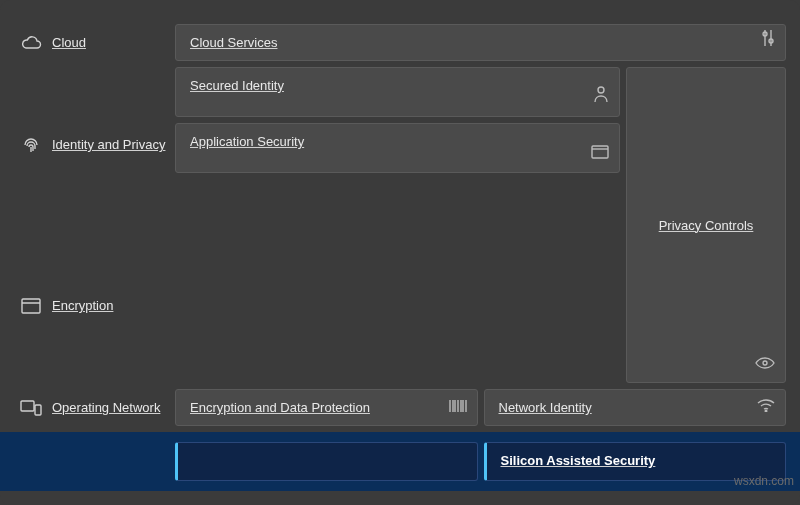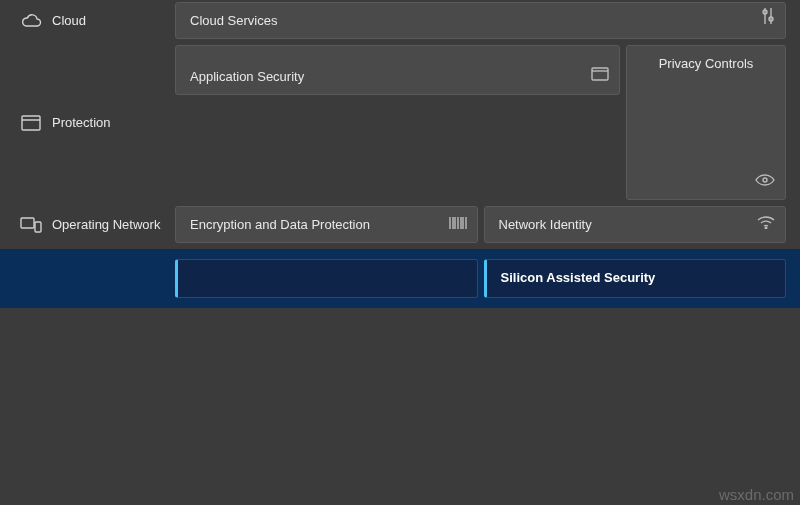--- a/index.html
+++ b/index.html
@@ -7,45 +7,46 @@
     width: 800px; height: 505px;
     background: #3b3b3b;
     font-family: "Segoe UI", Arial, sans-serif;
     color: #d0d0d0;
     font-size: 13px;
     overflow: hidden;
     border-radius: 10px;
   }
   .container {
     width: 800px; height: 505px;
-    padding: 2px 14px 10px 14px;
+    padding: 24px 14px 10px 14px;
     display: flex; flex-direction: column; gap: 6px;
     background: #3b3b3b;
     border-radius: 10px;
+    text-decoration: underline;
   }
   .row {
     display: flex; gap: 6px; align-items: stretch;
     position: relative;
   }
   .layer-label {
     width: 155px; flex: 0 0 155px;
     display: flex; align-items: center; gap: 10px;
     padding-left: 6px;
     color: #e8e8e8;
     font-weight: 400;
   }
   .layer-label .icon { width: 22px; display:flex; justify-content:center; }
   .cards { flex: 1; display: flex; gap: 6px; }
   .card {
     background: #4a4a4a;
     border: 1px solid #5a5a5a;
     border-radius: 3px;
     padding: 10px 14px;
     position: relative;
-    display: flex; align-items: flex-end;
+    display: flex; align-items: flex-start;
     color: #e8e8e8;
   }
   .card .corner-icon {
     position:absolute; right:10px; bottom:10px;
     opacity:0.85;
   }
   .row.hw {
     background: #0a2e5a;
     margin: 0 -14px;
     padding: 10px 14px;
@@ -53,21 +54,21 @@
   .row.hw .layer-label { color:#fff; font-weight:600; }
   .card.hw {
     background: #0e2448;
     border: 1px solid #2a477a;
     border-left: 3px solid #4fc3f7;
     color:#fff;
     flex-direction: column; align-items: flex-start; justify-content:center;
     padding: 10px 14px;
   }
   .card.hw .title { font-weight:600; color:#fff; margin-bottom:2px; }
-  .watermark { position:absolute; right:6px; bottom:2px; font-size:15px; color:#6b6b6b; }
+  .watermark { position:absolute; right:6px; bottom:17px; font-size:12px; color:#6b6b6b; }
   svg { stroke:#d0d0d0; fill:none; stroke-width:1.4; }
   .two-row { display:flex; flex-direction:column; gap:14px; flex:1; }
   .two-row .cards { flex:1; }
 </style>
 </head>
 <body>
 
 <div class="container">
 
   <div class="row">
@@ -91,42 +92,62 @@
             </svg>
         </span>
       </div>
     </div>
   </div>
 
   <div class="row" style="align-items:stretch">
     <div style="display:flex; flex-direction:column; gap:6px; flex:0 0 155px">
       <div class="layer-label" style="height:50px">
         <span class="icon">
+          <svg width="20" height="20" viewBox="0 0 20 20">
+              <path d="M4 10a6 6 0 0 1 12 0"></path>
+              <path d="M6 11a4 4 0 0 1 8 0v3"></path>
+              <path d="M8 12a2 2 0 0 1 4 0v4"></path>
+              <path d="M10 12v5"></path>
+            </svg>
+        </span>
+        <span>Identity and Privacy</span>
+      </div>
+      <div class="layer-label" style="height:50px">
+        <span class="icon">
           <svg width="20" height="16" viewBox="0 0 20 16">
               <rect x="1" y="1" width="18" height="14" rx="1"></rect>
               <line x1="1" y1="5" x2="19" y2="5"></line>
             </svg>
         </span>
-        <span>Protection</span>
+        <span>Encryption</span>
       </div>
     </div>
 
     <div style="display:flex; flex-direction:column; gap:6px; flex:1">
+      <div class="card" style="height:50px">
+        <span>Secured Identity</span>
+        <span class="corner-icon">
+          <svg width="16" height="18" viewBox="0 0 16 18">
+              <circle cx="8" cy="5" r="3"></circle>
+              <path d="M2 17c0-4 3-6 6-6s6 2 6 6"></path>
+            </svg>
+        </span>
+      </div>
       <div class="card" style="height:50px">
         <span>Application Security</span>
         <span class="corner-icon">
           <svg width="18" height="14" viewBox="0 0 18 14">
               <rect x="1" y="1" width="16" height="12" rx="1"></rect>
               <line x1="1" y1="4" x2="17" y2="4"></line>
             </svg>
         </span>
       </div>
     </div>
 
-    <div class="card" style="width:160px; flex:0 0 160px; flex-direction:column; align-items:flex-start; justify-content:flex-start">
+    <div class="card" style="width:160px; flex:0 0 160px; flex-direction:column; align-items:flex-start; justify-content:center">
       <span style="align-self:center">Privacy Controls</span>
       <span class="corner-icon">
         <svg width="20" height="12" viewBox="0 0 20 12">
             <path d="M1 6s3-5 9-5 9 5 9 5-3 5-9 5-9-5-9-5z"></path>
             <circle cx="10" cy="6" r="2"></circle>
           </svg>
       </span>
     </div>
   </div>
 

